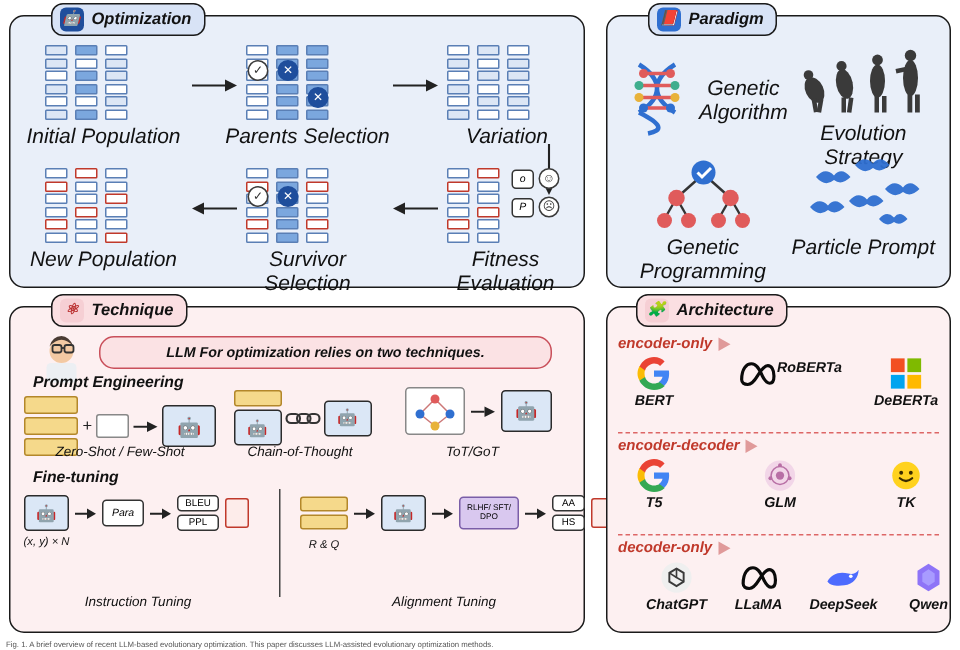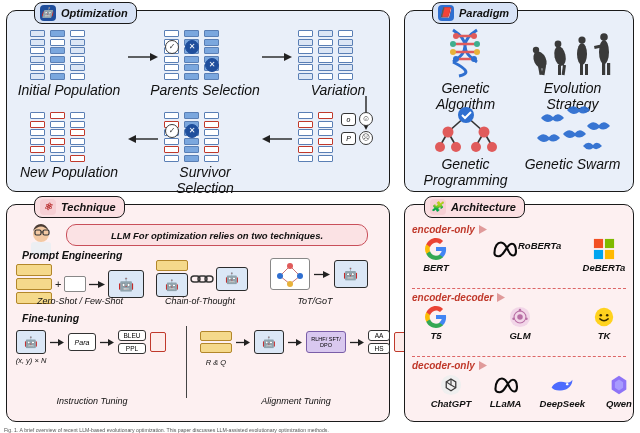--- a/index.html
+++ b/index.html
@@ -240,29 +240,30 @@
       <div style="display:flex;align-items:center;gap:3px;">
         <div class="box-node" style="width:13px;height:11px;display:flex;align-items:center;justify-content:center;font-size:7px;font-style:italic;">o</div>
         <div class="circle-ico">☺</div>
       </div>
       <div style="display:flex;align-items:center;gap:3px;">
         <div class="box-node" style="width:13px;height:11px;display:flex;align-items:center;justify-content:center;font-size:7px;font-style:italic;">P</div>
         <div class="circle-ico">☹</div>
       </div>
     </div>
   </div>
+  <div class="lbl" style="position:absolute;left:282px;top:164px;width:110px;">Fitness Evaluation</div>
 
   <div class="panel" style="left:404px;top:10px;width:230px;height:182px;background:#e9eff9;"></div>
   <div class="panel-title" style="left:432px;top:2px;background:#d8e3f6;">
     <span class="ttl-ico" style="background:#2f6fd0;color:#fff;">📕</span>
     <span>Paradigm</span>
   </div>
 
   <div style="position:absolute;left:412px;top:26px;width:214px;display:grid;grid-template-columns:1fr 1fr;grid-template-rows:78px 78px;">
-    <div style="display:flex;flex-direction:column;align-items:center;justify-content:flex-start;">
+    <div style="display:flex;flex-direction:row;align-items:center;justify-content:flex-start;">
       <svg width="54" height="52" viewBox="0 0 54 52">
         <path d="M14 4 C30 14, 30 26, 14 36 M38 4 C22 14, 22 26, 38 36" stroke="#2f6fd0" stroke-width="3" fill="none"></path>
         <path d="M18 10 L34 10 M14 18 L38 18 M14 26 L38 26 M18 33 L34 33" stroke="#e05b5b" stroke-width="2.4"></path>
         <circle cx="17" cy="10" r="3" fill="#e05b5b"></circle>
           <circle cx="35" cy="10" r="3" fill="#e05b5b"></circle>
         <circle cx="14" cy="18" r="3" fill="#3fae8e"></circle>
           <circle cx="38" cy="18" r="3" fill="#3fae8e"></circle>
         <circle cx="14" cy="26" r="3" fill="#e8b23a"></circle>
           <circle cx="38" cy="26" r="3" fill="#e8b23a"></circle>
         <circle cx="17" cy="33" r="3" fill="#2f6fd0"></circle>
@@ -318,21 +319,21 @@
       <svg width="80" height="50" viewBox="0 0 80 50">
         <g fill="#2f6fd0" opacity="0.95">
           <path d="M8 14 q6 -7 12 -1 q5 -6 11 1 q-6 6 -11 2 q-6 5 -12 -2z"></path>
           <path d="M34 6 q6 -7 12 -1 q5 -6 11 1 q-6 6 -11 2 q-6 5 -12 -2z"></path>
           <path d="M54 22 q6 -7 12 -1 q5 -6 11 1 q-6 6 -11 2 q-6 5 -12 -2z"></path>
           <path d="M4 34 q6 -7 12 -1 q5 -6 11 1 q-6 6 -11 2 q-6 5 -12 -2z"></path>
           <path d="M30 30 q6 -7 12 -1 q5 -6 11 1 q-6 6 -11 2 q-6 5 -12 -2z"></path>
           <path d="M50 42 q5 -6 10 -1 q4 -5 9 1 q-5 5 -9 2 q-5 4 -10 -2z"></path>
         </g>
       </svg>
-      <div class="lbl" style="margin-top:2px;">Genetic Swarm</div>
+      <div class="lbl" style="margin-top:2px;">Particle Prompt</div>
     </div>
   </div>
 
   <div class="panel" style="left:6px;top:204px;width:384px;height:218px;background:#fdf0f1;"></div>
   <div class="panel-title" style="left:34px;top:196px;background:#fbdfe2;">
     <span class="ttl-ico" style="background:#f6cfd4;color:#b33;">⚛</span>
     <span>Technique</span>
   </div>
 
   <svg style="position:absolute;left:22px;top:222px;" width="38" height="34" viewBox="0 0 38 34">

